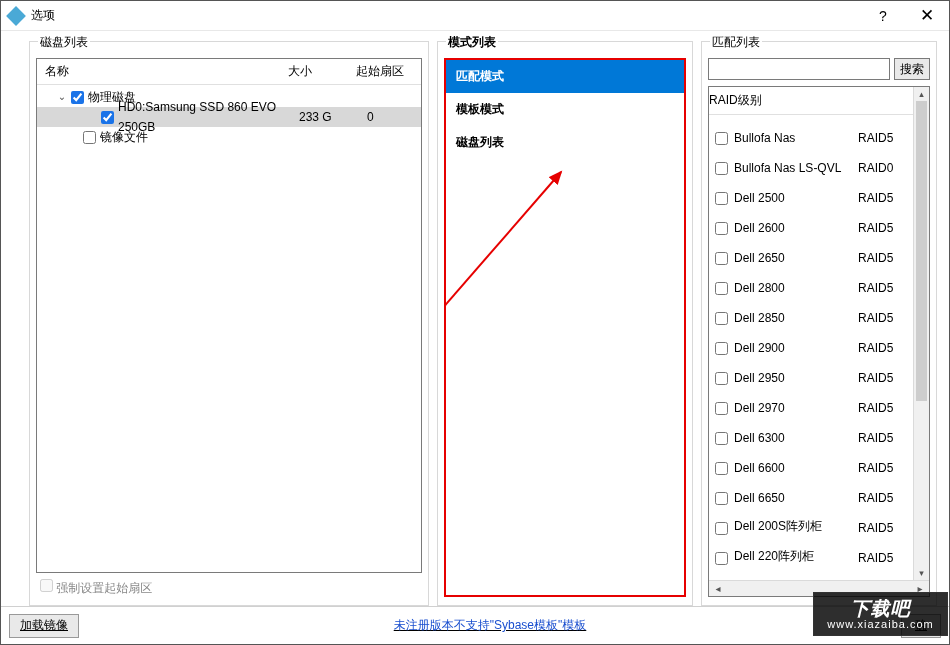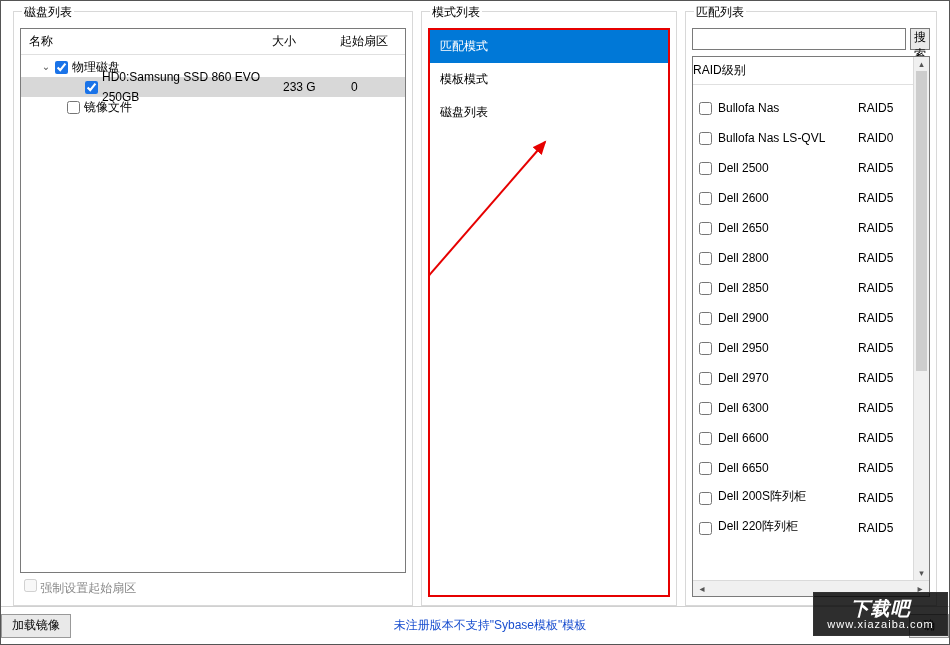--- a/index.html
+++ b/index.html
@@ -5,27 +5,27 @@
 * { box-sizing: border-box; margin: 0; padding: 0; }
 body { font-family: "Microsoft YaHei", "SimSun", Arial, sans-serif; font-size: 12px; background: #fff; color: #000; }
 .window { width: 950px; height: 645px; border: 1px solid #555; display: flex; flex-direction: column; background: #fff; position: relative; }
 .titlebar { height: 30px; display: flex; align-items: center; padding-left: 8px; border-bottom: 1px solid #e8e8e8; }
 .titlebar .app-icon { width: 14px; height: 14px; background: #4aa9d6; transform: rotate(45deg); margin-right: 8px; }
 .titlebar .title { flex: 1; }
 .titlebar .win-controls { display: flex; }
 .titlebar .win-btn { width: 44px; height: 30px; display: flex; align-items: center; justify-content: center; font-size: 14px; }
 .titlebar .win-btn:last-child { font-size: 17px; }
 
-.content { flex: 1; padding: 10px 12px 0 12px; display: flex; gap: 8px; overflow: hidden; }
+.content { flex: 1; padding: 10px 12px 0 28px; display: flex; gap: 8px; overflow: hidden; }
 
 .groupbox { position: relative; border: 1px solid #d8d8d8; padding: 12px 6px 8px 6px; display: flex; flex-direction: column; }
 .groupbox .gb-title { position: absolute; top: -8px; left: 8px; background: #fff; padding: 0 2px; font-size: 12px; }
 
 .disk-panel { width: 400px; }
-.mode-panel { width: 256px; }
+.mode-panel { width: 256px; font-weight: bold; }
 .match-panel { flex: 1; }
 
 .tree-container { flex: 1; border: 1px solid #7a7a7a; background: #fff; margin-top: 4px; display: flex; flex-direction: column; }
 .tree-header { display: flex; border-bottom: 1px solid #e0e0e0; padding: 4px 0; justify-content: center; }
 .tree-header .col-name { flex: 1; padding-left: 8px; }
 .tree-header .col-size { width: 68px; }
 .tree-header .col-sector { width: 65px; }
 .tree-body { flex: 1; padding-top: 2px; }
 .tree-row { display: flex; align-items: center; height: 20px; line-height: 20px; }
 .tree-row.selected { background: #d8d8d8; }
@@ -39,56 +39,64 @@
 
 .disk-footer { padding: 6px 0 0 4px; }
 .disk-footer label { color: #888; }
 
 .mode-list { flex: 1; border: 2px solid #e60000; margin-top: 4px; background: #fff; position: relative; }
 .mode-item { padding: 8px 10px; }
 .mode-item.selected { background: #0078d7; color: #ffffff; }
 
 .search-row { display: flex; gap: 4px; margin-top: 4px; }
 .search-row input { flex: 1; border: 1px solid #7a7a7a; height: 22px; padding: 0 4px; font-family: inherit; font-size: 12px; }
-.search-row button { width: 20px; height: 22px; border: 1px solid #7a7a7a; background: #e9e9e9; font-family: inherit; font-size: 12px; }
+.search-row button { width: 36px; height: 22px; border: 1px solid #7a7a7a; background: #e9e9e9; font-family: inherit; font-size: 12px; }
 
 .match-table { flex: 1; border: 1px solid #7a7a7a; margin-top: 6px; display: flex; flex-direction: column; overflow: hidden; }
 .match-header { display: flex; border-bottom: 1px solid #e0e0e0; padding: 5px 0; }
 .match-header .m-col1 { flex: 1; padding-left: 6px; }
 .match-header .m-col2 { width: 65px; }
 .match-body { flex: 1; overflow: hidden; }
 .match-row { display: flex; align-items: flex-end; height: 30px; padding-left: 6px; }
 .match-row .cb { margin-right: 6px; }
 .match-row .m1 { flex: 1; }
 .match-row .m2 { width: 55px; }
 .match-scroll { display: flex; align-items: center; height: 16px; background: #f0f0f0; border-top: 1px solid #dadada; padding: 0 2px; font-size: 10px; color: #555; }
 .match-scroll .arrow { width: 14px; text-align: center; }
 .match-scroll .track { flex: 1; }
 .vscroll { width: 16px; background: #f0f0f0; border-left: 1px solid #dadada; position: relative; }
 .vscroll .thumb { position: absolute; top: 14px; left: 2px; right: 2px; height: 300px; background: #cdcdcd; }
 .vscroll .arrow { position: absolute; left:0; right:0; height:14px; text-align:center; font-size:9px; color:#555; line-height:14px; }
 .vscroll .up { top:0; } .vscroll .down { bottom:0; }
 
 .match-wrap { display: flex; flex: 1; overflow: hidden; }
 
-.footer { height: 38px; border-top: 1px solid #d0d0d0; display: flex; align-items: center; padding: 0 0; }
+.footer { height: 38px; border-top: 1px solid #d0d0d0; display: flex; align-items: center; padding: 0 8px; text-decoration: underline; }
 .footer .btn { height: 24px; padding: 0 10px; border: 1px solid #999; background: #e9e9e9; font-family: inherit; font-size: 12px; }
 .footer .msg { flex: 1; text-align: center; color: #1a4fcf; }
 .footer .right { display: flex; gap: 6px; }
 
 .arrow-svg { position: absolute; pointer-events: none; z-index: 10; }
 
 .watermark { position: absolute; right: 1px; bottom: 8px; width: 135px; height: 44px; background: rgba(0,0,0,0.82); color: #fff; display: flex; flex-direction: column; align-items: center; justify-content: center; font-size: 11px; letter-spacing: 1px; border: 1px solid #333; }
 .watermark .big { font-size: 19px; font-weight: bold; font-style: italic; line-height: 1; }
 </style>
 </head>
 <body>
 
 <div class="window">
 
+  <div class="titlebar">
+    <div class="app-icon"></div>
+    <div class="title">选项</div>
+    <div class="win-controls">
+      <div class="win-btn">?</div>
+      <div class="win-btn">✕</div>
+    </div>
+  </div>
 
   <div class="content">
 
     <div class="groupbox disk-panel">
       <div class="gb-title">磁盘列表</div>
       <div class="tree-container">
         <div class="tree-header">
           <div class="col-name">名称</div>
           <div class="col-size">大小</div>
           <div class="col-sector">起始扇区</div>

